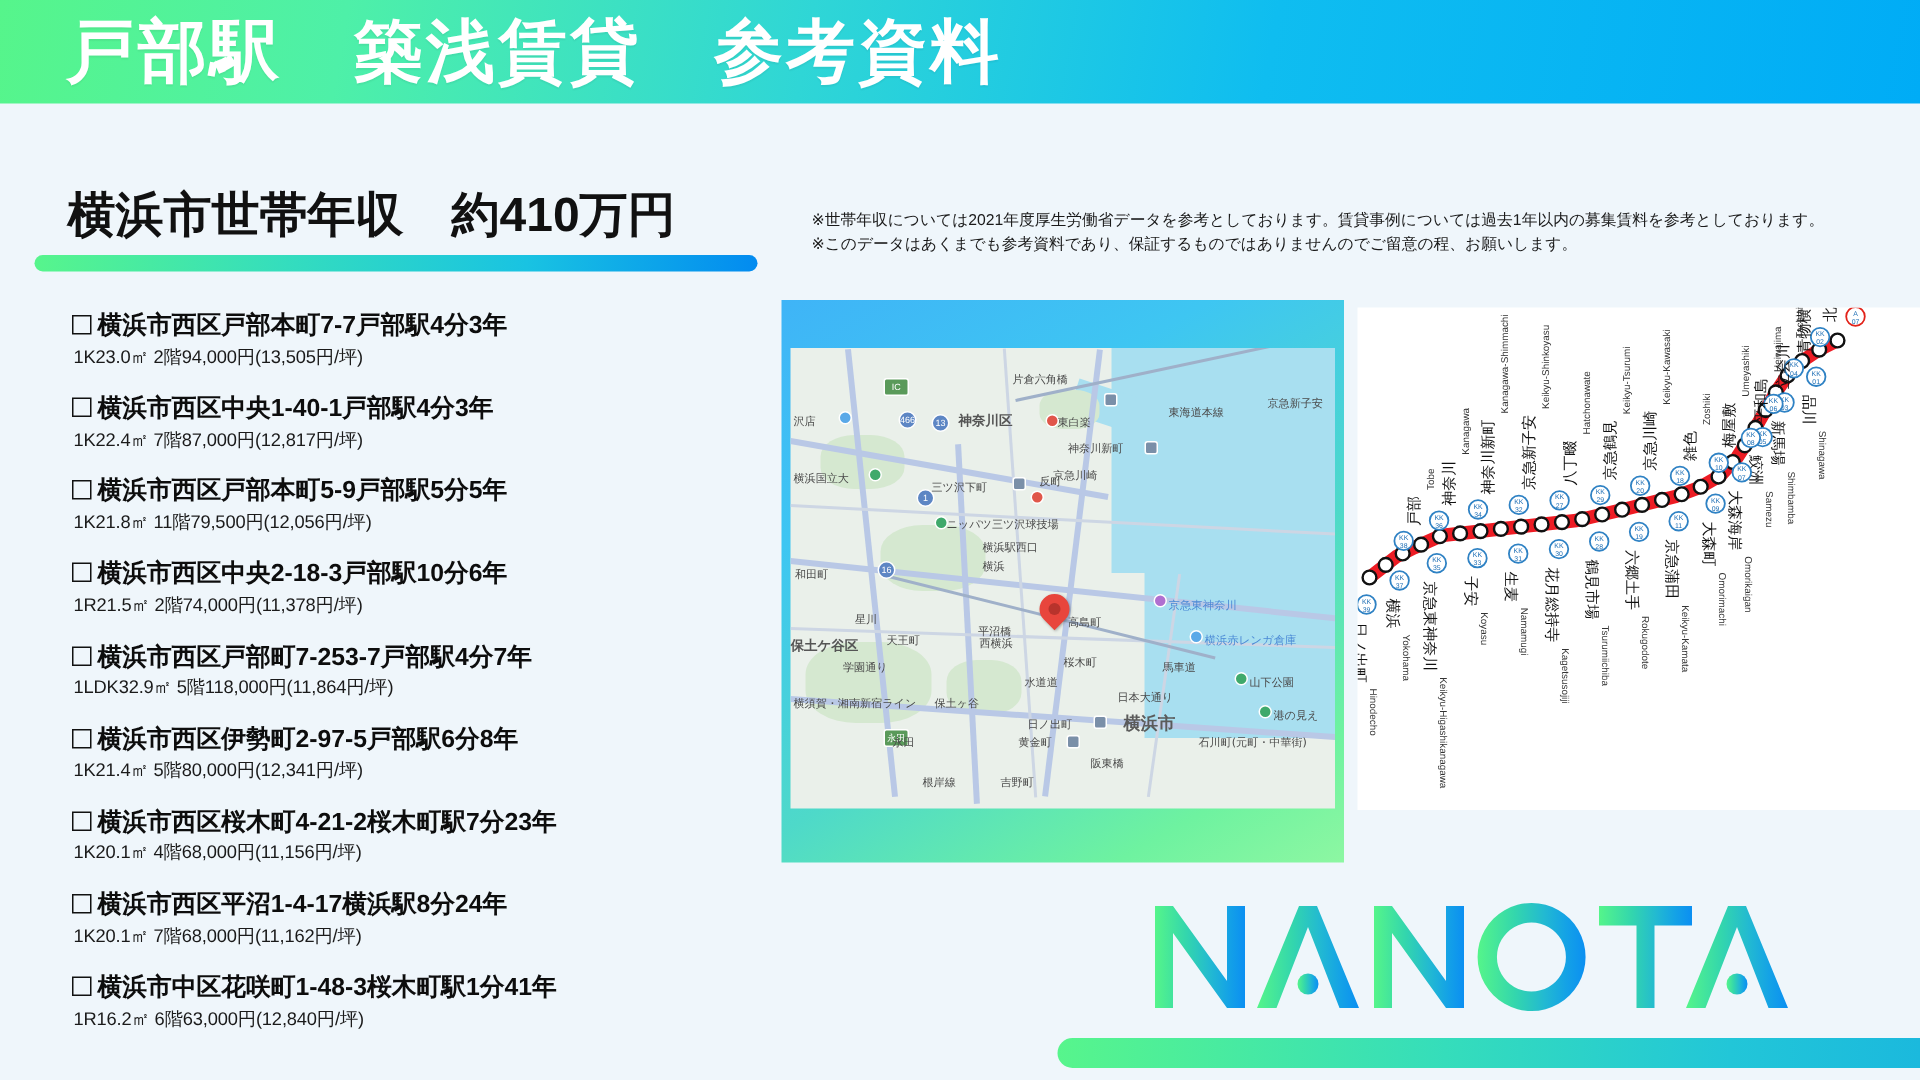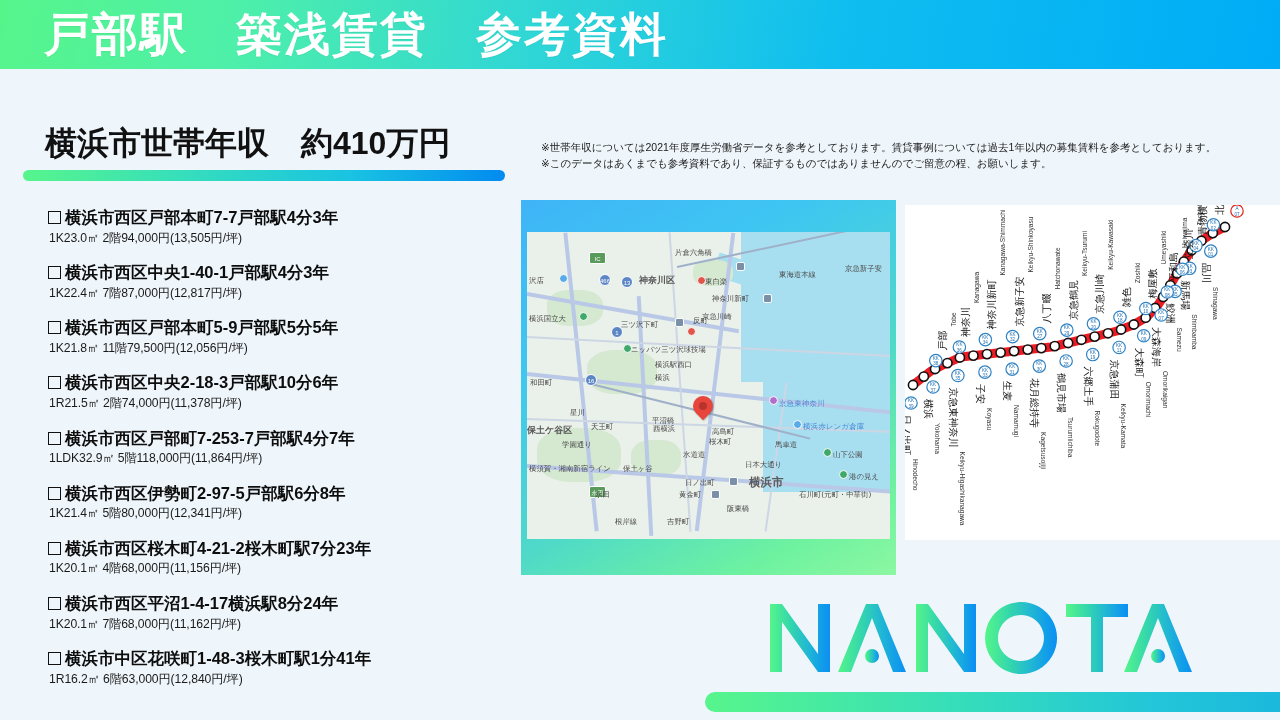--- a/index.html
+++ b/index.html
@@ -243,21 +243,21 @@
       <div class="mlabel " style="left: 94px; top: 88px;">三ツ沢下町</div>
       <div class="mlabel " style="left: 166px; top: 84px;">反町</div>
       <div class="mlabel " style="left: 2px; top: 44px;">沢店</div>
       <div class="mlabel " style="left: 2px; top: 82px;">横浜国立大</div>
       <div class="mlabel " style="left: 104px; top: 113px;">ニッパツ三ツ沢球技場</div>
       <div class="mlabel " style="left: 128px; top: 128px;">横浜駅西口</div>
       <div class="mlabel " style="left: 128px; top: 141px;">横浜</div>
       <div class="mlabel " style="left: 3px; top: 146px;">和田町</div>
       <div class="mlabel " style="left: 43px; top: 176px;">星川</div>
       <div class="mlabel " style="left: 125px; top: 184px;">平沼橋</div>
-      <div class="mlabel " style="left: 185px; top: 178px; margin-top: 17px;">高島町</div>
+      <div class="mlabel " style="left: 185px; top: 178px;">高島町</div>
       <div class="mlabel poi" style="left: 252px; top: 167px;">京急東神奈川</div>
       <div class="mlabel mid" style="left: 0px; top: 192px;">保土ケ谷区</div>
       <div class="mlabel " style="left: 64px; top: 190px;">天王町</div>
       <div class="mlabel " style="left: 126px; top: 192px;">西横浜</div>
       <div class="mlabel poi" style="left: 276px; top: 190px;">横浜赤レンガ倉庫</div>
       <div class="mlabel " style="left: 35px; top: 208px;">学園通り</div>
       <div class="mlabel " style="left: 182px; top: 205px;">桜木町</div>
       <div class="mlabel " style="left: 248px; top: 208px;">馬車道</div>
       <div class="mlabel " style="left: 156px; top: 218px;">水道道</div>
       <div class="mlabel " style="left: 306px; top: 218px;">山下公園</div>

